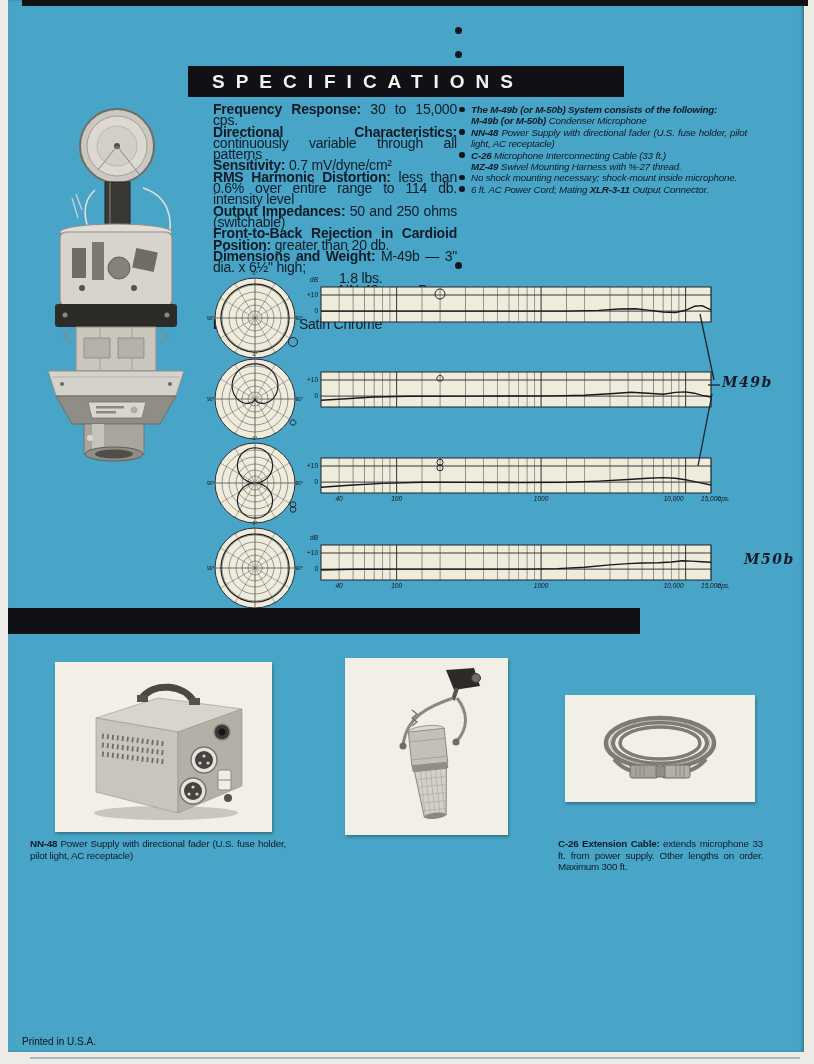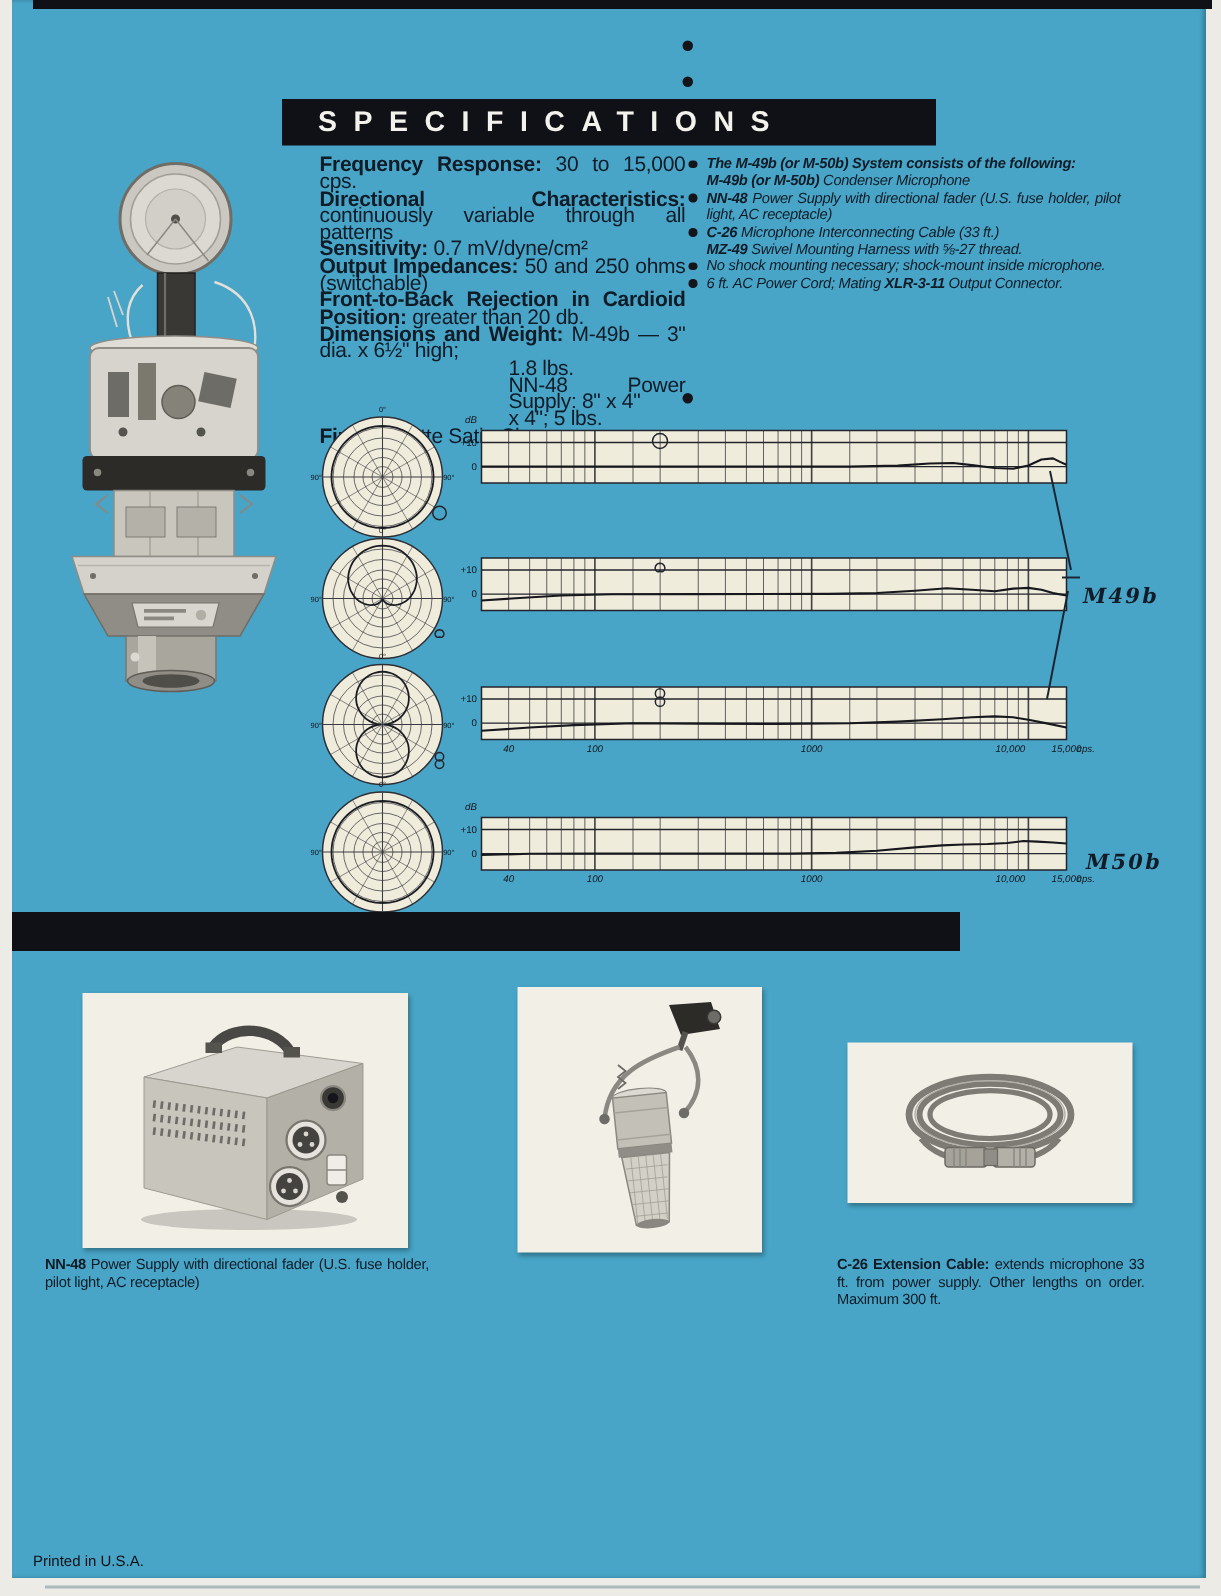--- a/index.html
+++ b/index.html
@@ -22,21 +22,21 @@
   .sys-col{position:absolute;left:459px;top:104px;width:288px;color:var(--ink);
            font-size:9.8px;line-height:11.4px;letter-spacing:-0.2px;font-style:italic;}
   .sys-item{position:relative;padding-left:12px;text-align:justify;}
   .sys-item .blt{position:absolute;left:0;top:2.5px;width:5.5px;height:5.5px;border-radius:50%;background:#13151b;}
   .divider{position:absolute;left:8px;top:608px;width:632px;height:26px;background:var(--bar);}
   .photo-frame{position:absolute;background:#f2efe7;box-shadow:1px 2px 3px rgba(0,0,0,.3);
                display:flex;align-items:center;justify-content:center;}
   .caption{position:absolute;color:var(--ink);font-size:9.8px;line-height:11.5px;
            letter-spacing:-0.2px;text-align:justify;}
   .hand{position:absolute;font-family:"DejaVu Serif",serif;font-style:italic;font-weight:bold;
-        font-size:14px;color:#121c28;letter-spacing:1.5px;margin-top:16px;}
+        font-size:14px;color:#121c28;letter-spacing:1.5px;}
   .printed{position:absolute;left:22px;top:1036px;font-size:10px;font-weight:normal;color:#0e1116;}
   .ph{position:absolute;}
   .ct{font:6.5px "Liberation Sans",sans-serif;fill:#14161c;}
   .ct.i{font-style:italic;}
   .pl{font:5px "Liberation Sans",sans-serif;fill:#14161c;}
   .bottom-line{position:absolute;left:30px;top:1057px;width:770px;height:2px;background:#7f98a2;opacity:.6;}
 </style>
 </head>
 <body>
 
@@ -94,20 +94,21 @@
     <rect x="70" y="326" width="12" height="30" fill="#c6c3bb"></rect>
     <ellipse cx="92" cy="356" rx="29" ry="7" fill="#8f8d85" stroke="#5f5d56" stroke-width="1"></ellipse>
     <ellipse cx="92" cy="356" rx="19" ry="4.5" fill="#504e49"></ellipse>
     <circle cx="68" cy="340" r="3" fill="#dcd9d2"></circle>
   </svg>
 
   <div class="spec-col" id="spec-lines">
       <div class="spec-line"><span class="b">Frequency Response:</span><span> 30 to 15,000 cps.</span></div>
       <div class="spec-line"><span class="b">Directional Characteristics:</span><span> continuously variable through all patterns</span></div>
       <div class="spec-line"><span class="b">Sensitivity:</span><span> 0.7 mV/dyne/cm²</span></div>
+      <div class="spec-line"><span class="b">RMS Harmonic Distortion:</span><span> less than 0.6% over entire range to 114 db. intensity level</span></div>
       <div class="spec-line"><span class="b">Output Impedances:</span><span> 50 and 250 ohms (switchable)</span></div>
       <div class="spec-line"><span class="b">Front-to-Back Rejection in Cardioid Position:</span><span> greater than 20 db.</span></div>
       <div class="spec-line"><span class="b">Dimensions and Weight:</span><span> M-49b — 3" dia. x 6½" high;</span></div>
       <div class="spec-line" style="padding-left: 126px;"><span>1.8 lbs.</span></div>
       <div class="spec-line" style="padding-left: 126px;"><span>NN-48 Power Supply: 8" x 4"</span></div>
       <div class="spec-line" style="padding-left: 126px;"><span>x 4"; 5 lbs.</span></div>
       <div class="spec-line"><span class="b">Finish:</span><span> Matte Satin Chrome</span></div>
     </div>
   <div class="sys-col" id="sys-list">
       <div class="sys-item"><span class="blt"></span><span class="b">The M-49b (or M-50b) System consists of the following:</span></div>
@@ -387,21 +388,21 @@
         <text x="50" y="101" text-anchor="middle" class="pl">180°</text>
       </svg>
     </div>
 
   <svg class="ph" style="left:692px;top:306px" width="48" height="168">
     <line x1="8" y1="8" x2="22" y2="74" stroke="#1a2430" stroke-width="1.3"></line>
     <line x1="16" y1="79" x2="28" y2="79" stroke="#1a2430" stroke-width="1.3"></line>
     <line x1="6" y1="160" x2="20" y2="88" stroke="#1a2430" stroke-width="1.3"></line>
   </svg>
   <div class="hand" style="left:722px;top:374px">M49b</div>
-  <div class="hand" style="left:724px;top:551px">M50b</div>
+  <div class="hand" style="left:744px;top:551px">M50b</div>
 
   <div class="divider"></div>
 
   <div class="photo-frame" style="left:55px;top:662px;width:217px;height:170px">
     <svg width="195" height="150" viewBox="0 0 195 150">
       <ellipse cx="100" cy="141" rx="72" ry="7" fill="#c8c6bf"></ellipse>
       <polygon points="30,46 92,26 176,37 112,60" fill="#d8d5ce" stroke="#97948c" stroke-width="0.6"></polygon>
       <polygon points="30,46 112,60 112,141 30,120" fill="#c8c5bd" stroke="#97948c" stroke-width="0.6"></polygon>
       <polygon points="112,60 176,37 176,114 112,141" fill="#b3b0a8" stroke="#97948c" stroke-width="0.6"></polygon>
       <line x1="36" y1="64" x2="100" y2="72" stroke="#6e6c66" stroke-width="5" stroke-dasharray="1.8,3.2"></line>

